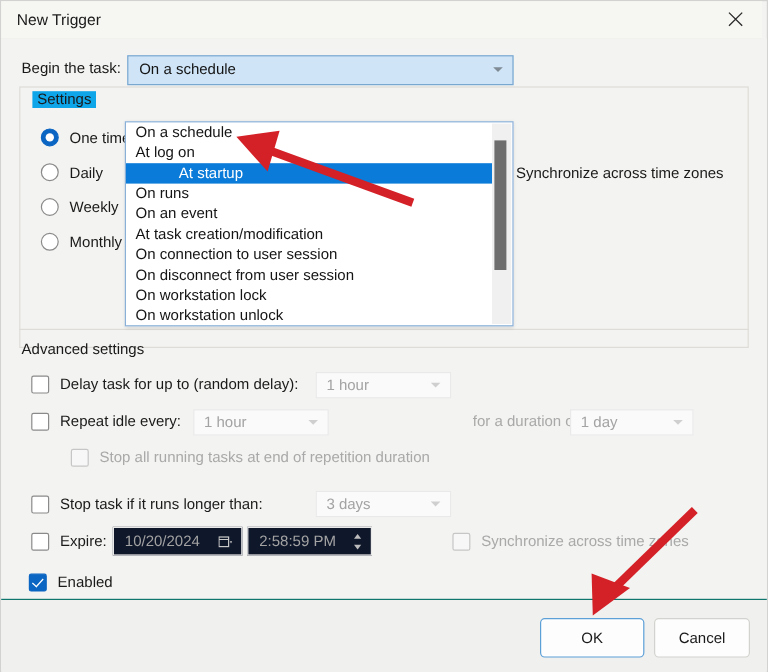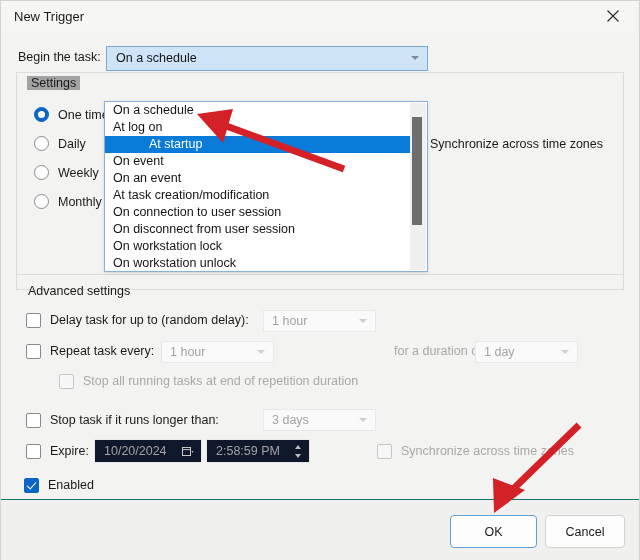--- a/index.html
+++ b/index.html
@@ -80,21 +80,21 @@
   
   .group-settings {
     position: absolute; left: 15px; top: 40px;
     width: 608px; height: 218px;
     border: 1px solid #dedcd8;
     background: #f3f3f1;
     box-sizing: border-box;
   }
   .group-title {
     position: absolute; left: 26px; top: 44px;
-    background: #a3a3a3;
+    background: #0ea5e9;
     padding: 0 4px;
     font-size: 12.5px; color: #1a1a1a;
   }
 
   .radio-list {
     position: absolute; left: 33px; top: 68px;
   }
   .radio-row {
     position: relative;
     height: 29px;
@@ -164,21 +164,21 @@
     background: #f0f0f0;
   }
   .dd-scroll-thumb {
     position: absolute; right: 4px; top: 14px;
     width: 10px; height: 108px;
     background: #6e6e6e;
   }
 
   
   .adv-title {
-    position: absolute; left: 27px; top: 252px;
+    position: absolute; left: 17px; top: 252px;
     font-size: 12.5px; color: #1a1a1a;
   }
   .adv-sep {
     position: absolute; left: 15px; top: 242px;
     width: 608px; height: 1px;
     background: #dedcd8;
   }
 
   .cb {
     width: 15px; height: 15px;
@@ -357,21 +357,21 @@
       </div>
     </div>
 
     <div class="sync-right-label">Synchronize across time zones</div>
 
     <div class="dropdown">
       <div class="dd-items">
         <div class="dd-item">On a schedule</div>
         <div class="dd-item">At log on</div>
         <div class="dd-item selected">At startup</div>
-        <div class="dd-item">On event</div>
+        <div class="dd-item">On runs</div>
         <div class="dd-item">On an event</div>
         <div class="dd-item">At task creation/modification</div>
         <div class="dd-item">On connection to user session</div>
         <div class="dd-item">On disconnect from user session</div>
         <div class="dd-item">On workstation lock</div>
         <div class="dd-item">On workstation unlock</div>
       </div>
       <div class="dd-scroll-track">
         <div class="dd-scroll-thumb"></div>
       </div>
@@ -384,21 +384,21 @@
       <span class="cb"></span>
       <span class="ck-label">Delay task for up to (random delay):</span>
     </div>
     <div class="combo-dis" style="left:262px; top:278px; width:113px;">
       <span class="v">1 hour</span>
       <span class="ar"></span>
     </div>
 
     <div class="adv-row" style="left:25px; top:309px;">
       <span class="cb"></span>
-      <span class="ck-label">Repeat task every:</span>
+      <span class="ck-label">Repeat idle every:</span>
     </div>
     <div class="combo-dis" style="left:160px; top:309px; width:113px;">
       <span class="v">1 hour</span>
       <span class="ar"></span>
     </div>
     <div class="static-text dim" style="left:393px; top:312px;">for a duration of:</div>
     <div class="combo-dis" style="left:474px; top:309px; width:103px;">
       <span class="v">1 day</span>
       <span class="ar"></span>
     </div>

